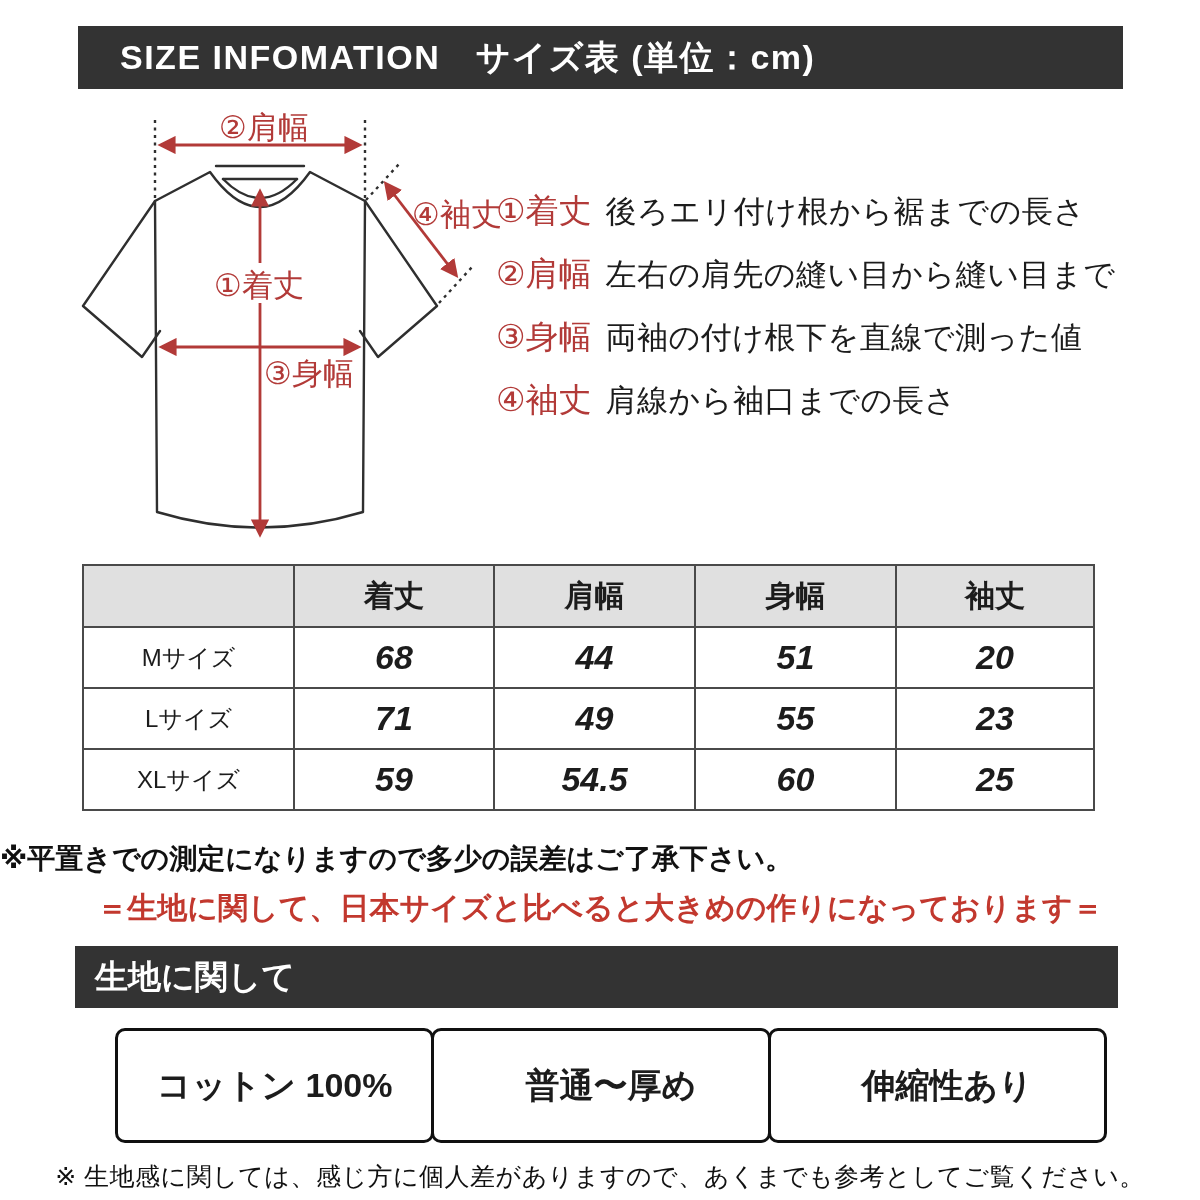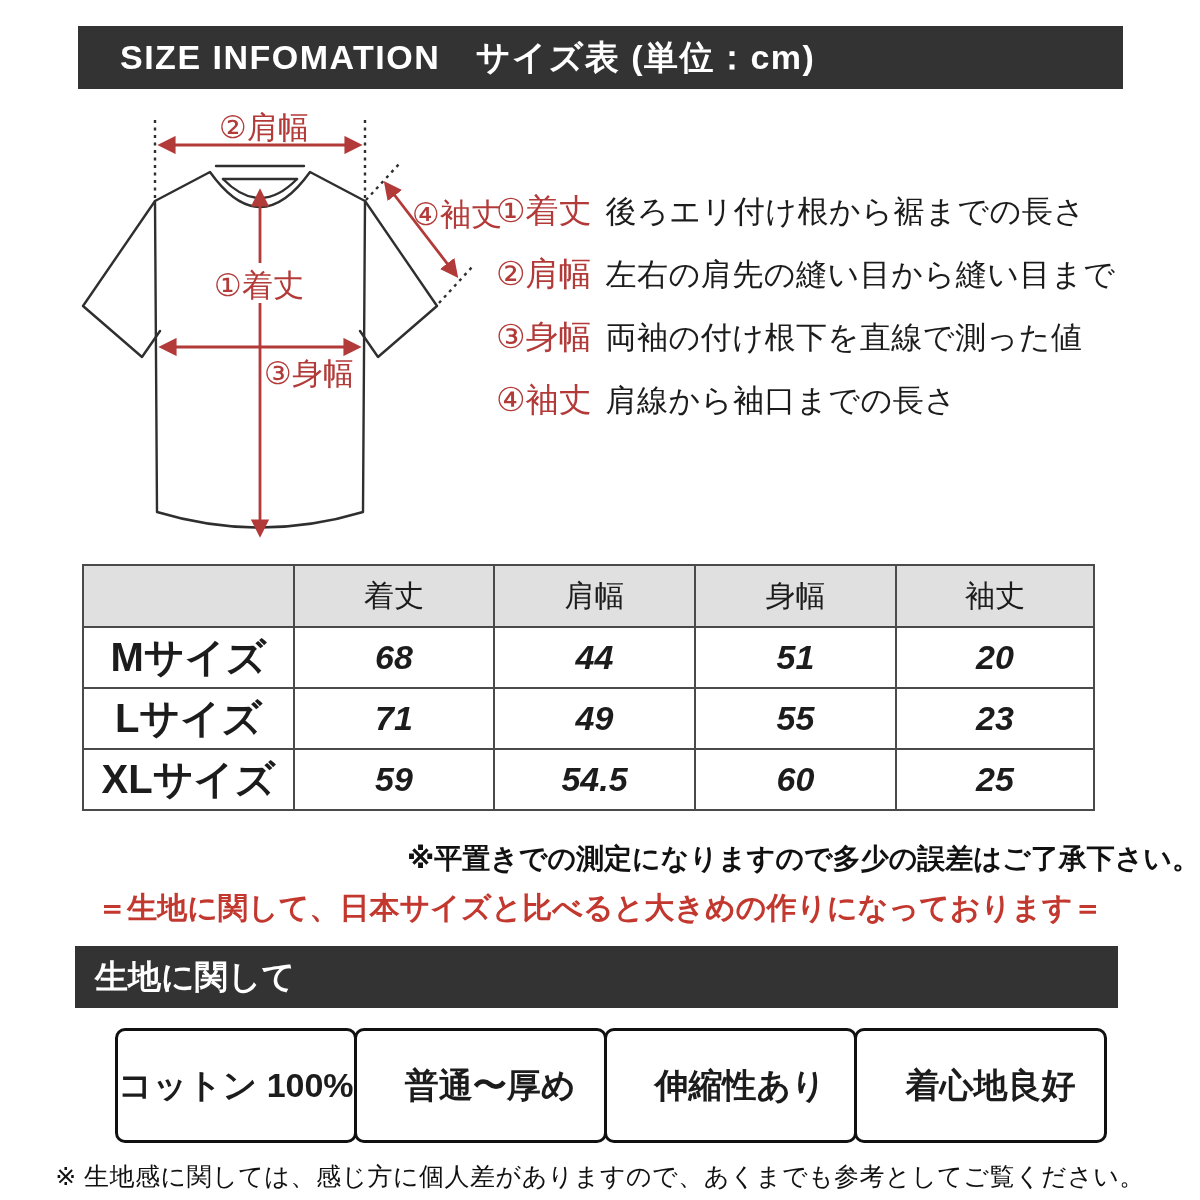--- a/index.html
+++ b/index.html
@@ -31,28 +31,28 @@
   table.size{
     position:absolute;left:82px;top:564px;width:1011px;
     border-collapse:collapse;table-layout:fixed;
   }
   table.size th,table.size td{
     border:2px solid var(--table_border,#4a4a4a);
     text-align:center;vertical-align:middle;padding:0;
   }
   table.size thead th{
     background:var(--table_header_bg,#e0e0e0);
-    height:60px;font-size:30px;font-weight:normal;
+    height:60px;font-size:30px;font-weight:bold;
   }
   table.size tbody tr{height:61px;}
-  table.size tbody th{font-size:40px;font-weight:bold;background:#fff;}
+  table.size tbody th{font-size:24px;font-weight:normal;background:#fff;}
   table.size tbody td{font-size:34px;font-weight:bold;background:#fff;font-style:italic;}
   
   .note-measure{
-    position:absolute;left:0;top:840px;width:100%;text-align:right;
+    position:absolute;left:0;top:840px;width:100%;text-align:left;
     font-size:28px;font-weight:bold;color:#111;white-space:nowrap;
   }
   .note-oversea{
     position:absolute;left:0;top:888px;width:100%;text-align:center;
     font-size:30px;font-weight:bold;color:var(--note_red,#c2382e);white-space:nowrap;
   }
   
   .fabric-bar{
     position:absolute;left:75px;top:946px;width:1043px;height:62px;
     background:var(--bar_bg,#333);color:var(--bar_text,#fff);
@@ -176,17 +176,16 @@
   </table>
 
   <div class="note-measure">※平置きでの測定になりますので多少の誤差はご了承下さい。</div>
   <div class="note-oversea">＝生地に関して、日本サイズと比べると大きめの作りになっております＝</div>
 
   <div class="fabric-bar">生地に関して</div>
   <div class="fabric-boxes">
     <div class="fabric-box">コットン 100%</div>
     <div class="fabric-box">普通〜厚め</div>
     <div class="fabric-box">伸縮性あり</div>
-    <div class="fabric-box">着心地良好</div>
   </div>
   <div class="fabric-footnote">※ 生地感に関しては、感じ方に個人差がありますので、あくまでも参考としてご覧ください。</div>
 
 </div>
 
 </body></html>

